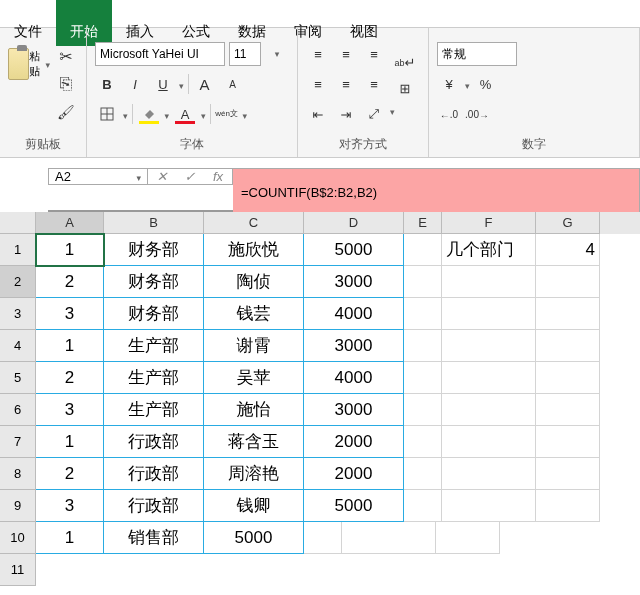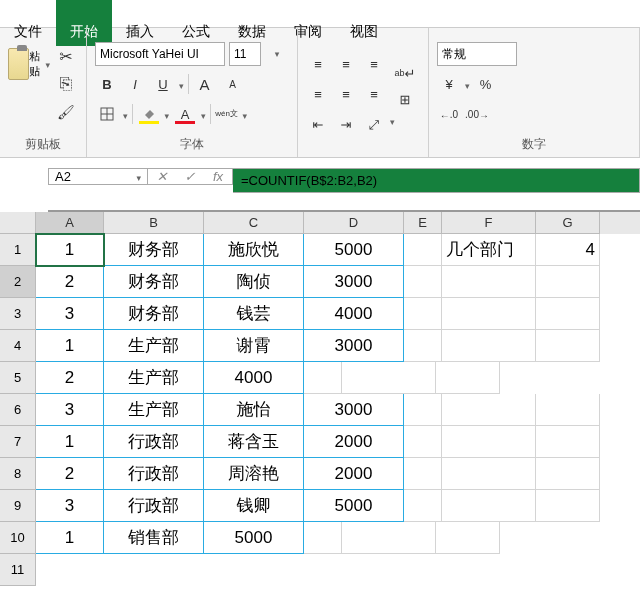--- a/index.html
+++ b/index.html
@@ -27,21 +27,21 @@
 .font-select { height: 24px; border: 1px solid #aaa; background: #fff; padding: 0 4px; font-size: 12px; }
 .font-name { width: 130px; }
 .font-size { width: 32px; }
 .color-bar { width: 20px; height: 3px; display: block; }
 
 
 .formula-bar-row { display: flex; border-bottom: 2px solid #999; height: 44px; align-items: flex-start; margin-top: 10px; margin-left: 48px;}
 .name-box { width: 100px; border: 1px solid #aaa; display: flex; align-items: center; padding: 0 6px; justify-content: space-between; background: #fff; font-size: 13px; }
 .fx-btns { display: flex; align-items: center; border: 1px solid #aaa; border-left: none; }
 .fx-btn { width: 28px; display: flex; align-items: center; justify-content: center; color: #888; cursor: pointer; font-style: italic; }
-.formula-input { flex: 1; border: 1px solid #aaa; border-left: none; padding: 4px 8px; display: flex; align-items: center; background: #15803d; }
+.formula-input { flex: 1; border: 1px solid #aaa; border-left: none; padding: 16px 8px; display: flex; align-items: center; background: #fca5a5; }
 
 
 .sheet { position: relative; }
 .corner { position: absolute; left: 0; top: 0; width: 36px; height: 22px; background: #e8e8e8; border-right: 1px solid #bbb; border-bottom: 1px solid #bbb; }
 .col-headers { display: flex; margin-left: 36px; height: 22px; background: #e8e8e8; }
 .col-h { border-right: 1px solid #bbb; border-bottom: 1px solid #bbb; display: flex; align-items: center; justify-content: center; color: #333; font-size: 13px; }
 .col-h.sel { background: #d0d0d0; }
 .grid-body { display: flex; }
 .row-headers { width: 36px; }
 .row-h { height: 32px; border-right: 1px solid #bbb; border-bottom: 1px solid #bbb; background: #e8e8e8; display: flex; align-items: center; justify-content: center; font-size: 13px; }
@@ -155,20 +155,21 @@
           <div class="rbtn">⇥</div>
           <div class="rbtn">⤢</div>
         </div>
       </div>
       <div class="ribbon-col" style="gap:2px;">
         <div class="rbtn" style="width:30px;"><span style="font-size:9px;">ab</span>↵</div>
         <div class="rbtn" style="width:30px;">⊞</div>
         <span class="chev"></span>
       </div>
     </div>
+    <div class="ribbon-group-label">对齐方式</div>
   </div>
 
   <div class="ribbon-group" style="flex:1;">
     <div class="ribbon-group-content ribbon-col" style="gap:6px;">
       <input class="font-select" style="width: 80px;" value="常规">
       <div class="ribbon-row">
         <div class="rbtn">¥</div>
         <span class="chev"></span>
         <div class="rbtn">%</div>
       </div>
@@ -254,20 +255,21 @@
           <div class="cell data cB">生产部</div>
           <div class="cell data cC">谢霄</div>
           <div class="cell data cD">3000</div>
           <div class="cell cE left"></div>
           <div class="cell cF left"></div>
           <div class="cell cG right"></div>
         </div>
         <div class="row">
           <div class="cell data cA">2</div>
           <div class="cell data cB">生产部</div>
+          <div class="cell data cC">吴苹</div>
           <div class="cell data cD">4000</div>
           <div class="cell cE left"></div>
           <div class="cell cF left"></div>
           <div class="cell cG right"></div>
         </div>
         <div class="row">
           <div class="cell data cA">3</div>
           <div class="cell data cB">生产部</div>
           <div class="cell data cC">施怡</div>
           <div class="cell data cD">3000</div>

